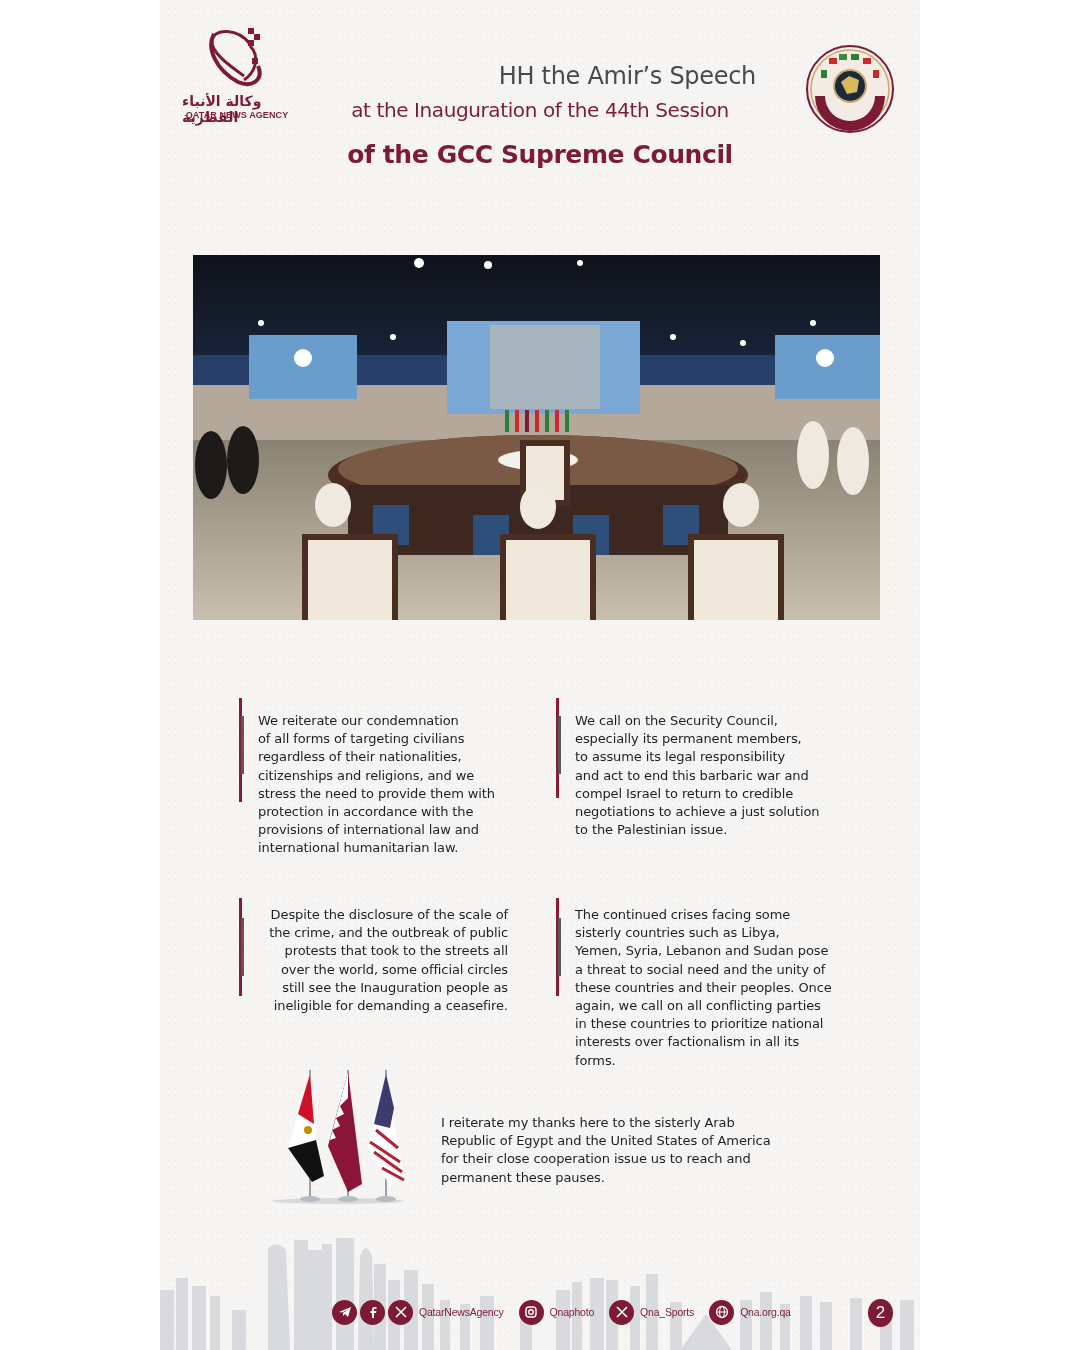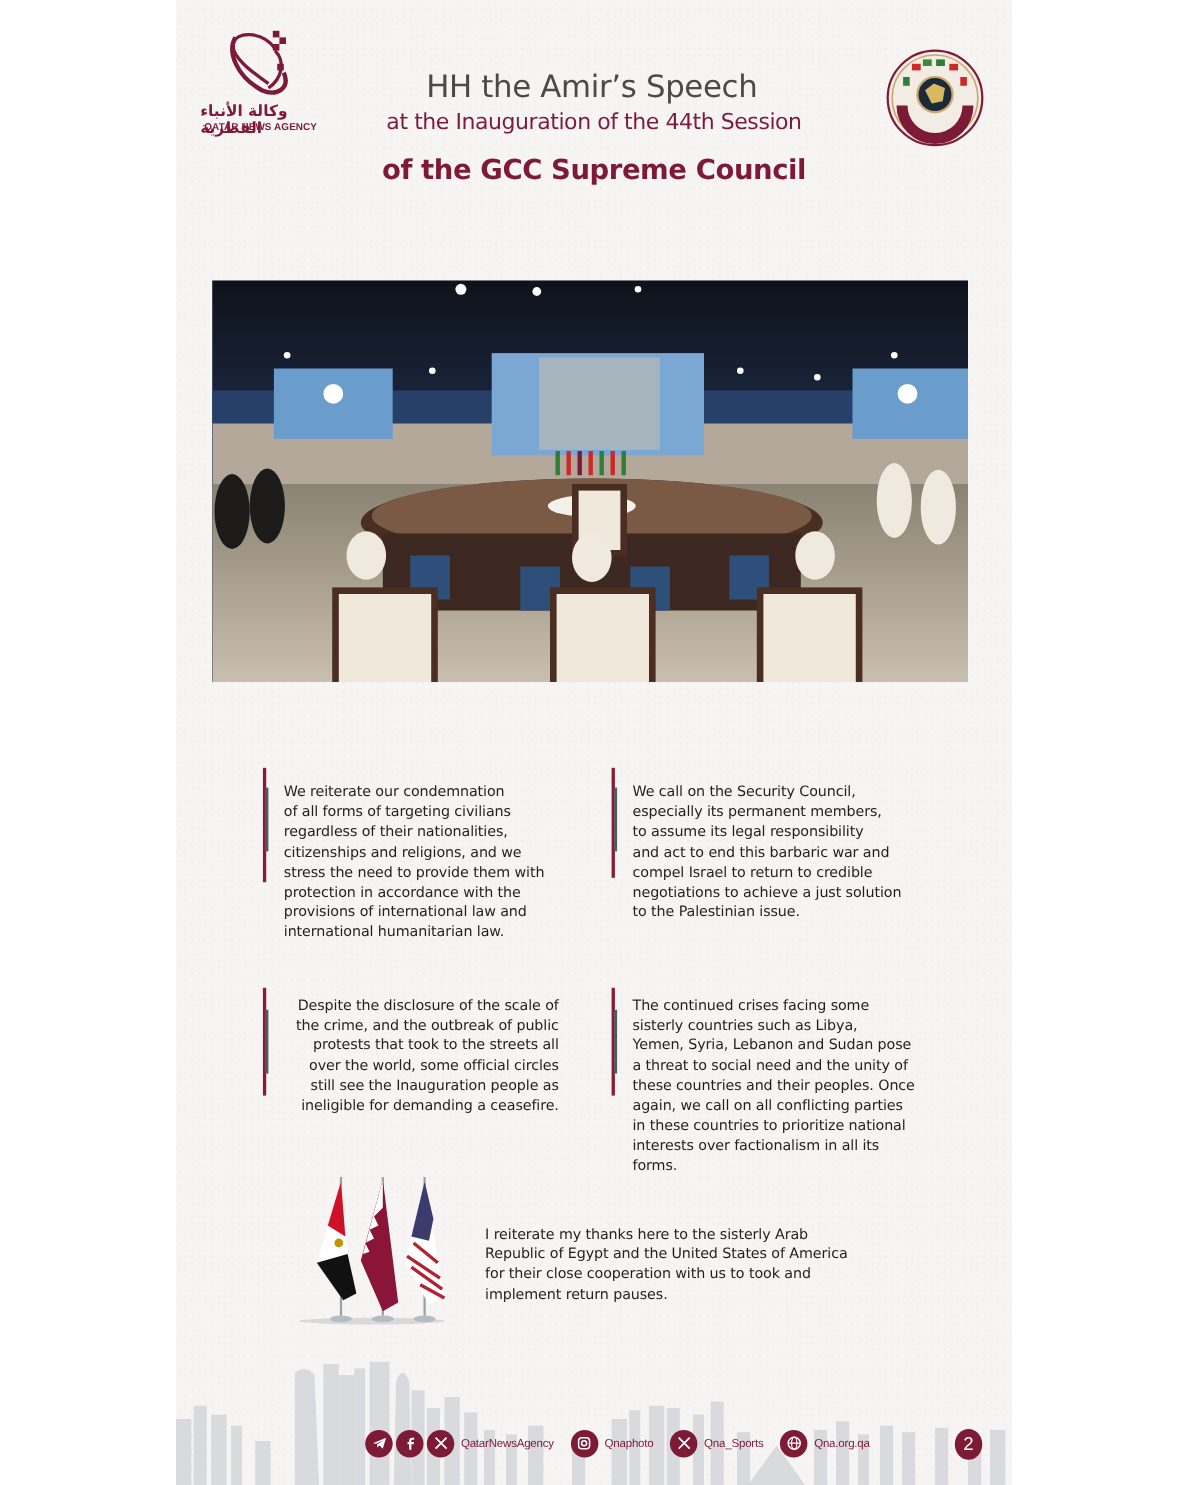--- a/index.html
+++ b/index.html
@@ -15,21 +15,21 @@
     background-position: 0 0, 3px 4px;
     overflow: hidden;
   }
   
   .qna-logo { position: absolute; left: 22px; top: 26px; width: 110px; height: 96px; }
   .qna-logo svg { position: absolute; left: 22px; top: 0; }
   .qna-arabic { position: absolute; left: 0; top: 67px; width: 108px; text-align: left; color: #7d1a36; font-size: 14px; font-weight: bold; }
   .qna-english { position: absolute; left: 0; top: 84px; width: 110px; text-align: center; color: #7d1a36; font-size: 9px; font-weight: bold; font-family: "Liberation Sans", sans-serif; letter-spacing: 0.1px; }
   .gcc-emblem { position: absolute; left: 645px; top: 44px; width: 90px; height: 90px; }
   
-  .title-1 { position: absolute; left: 160px; top: 62px; width: 436px; text-align: center; color: #4a4a4a; font-family: "DejaVu Sans", sans-serif; font-size: 28px; font-weight: normal; letter-spacing: -0.3px; }
+  .title-1 { position: absolute; left: 160px; top: 62px; width: 436px; text-align: right; color: #4a4a4a; font-family: "DejaVu Sans", sans-serif; font-size: 24px; font-weight: normal; letter-spacing: -0.3px; }
   .title-2 { position: absolute; left: 100px; top: 98px; width: 560px; text-align: center; color: #7d1a36; font-size: 20px; font-weight: normal; letter-spacing: -0.4px; }
   .title-3 { position: absolute; left: 100px; top: 140px; width: 560px; text-align: center; color: #7d1a36; font-size: 25px; font-weight: bold; letter-spacing: -0.4px; }
   
   .photo { position: absolute; left: 33px; top: 255px; width: 687px; height: 365px; overflow: hidden; background: #1c2432; }
   .photo svg { display: block; }
   
   .quote { position: absolute; color: #1f1f1f; font-size: 13px; line-height: 18.2px; letter-spacing: -0.1px; }
   .quote .bar-red { position: absolute; left: -19px; top: -14px; width: 3px; background: #8b1a34; }
   .quote .bar-grey { position: absolute; left: -17px; width: 3px; background: #55585c; }
   .q1 { left: 98px; top: 712px; width: 250px; }
@@ -246,22 +246,22 @@
         <line x1="112" y1="100" x2="134" y2="112"></line>
         <line x1="106" y1="62" x2="128" y2="80"></line>
       </g>
       <path d="M116 6 L104 56 L120 60 L124 40 Z" fill="#3c3b6e"></path>
     </g>
   </svg>
 
   <div class="quote q5">
     <div>I reiterate my thanks here to the sisterly Arab</div>
     <div>Republic of Egypt and the United States of America</div>
-    <div>for their close cooperation with us to took and</div>
-    <div>implement return pauses.</div>
+    <div>for their close cooperation issue us to reach and</div>
+    <div>permanent these pauses.</div>
   </div>
 
   <svg class="skyline" viewBox="0 0 760 130" preserveAspectRatio="none">
     <g fill="#d6d8db" opacity="0.9">
       <rect x="0" y="70" width="14" height="60"></rect>
       <rect x="16" y="58" width="12" height="72"></rect>
       <rect x="32" y="66" width="14" height="64"></rect>
       <rect x="50" y="76" width="10" height="54"></rect>
       <rect x="72" y="90" width="14" height="40"></rect>
       <path d="M108 28 Q 118 20 126 30 L 130 130 L 108 130 Z"></path>

